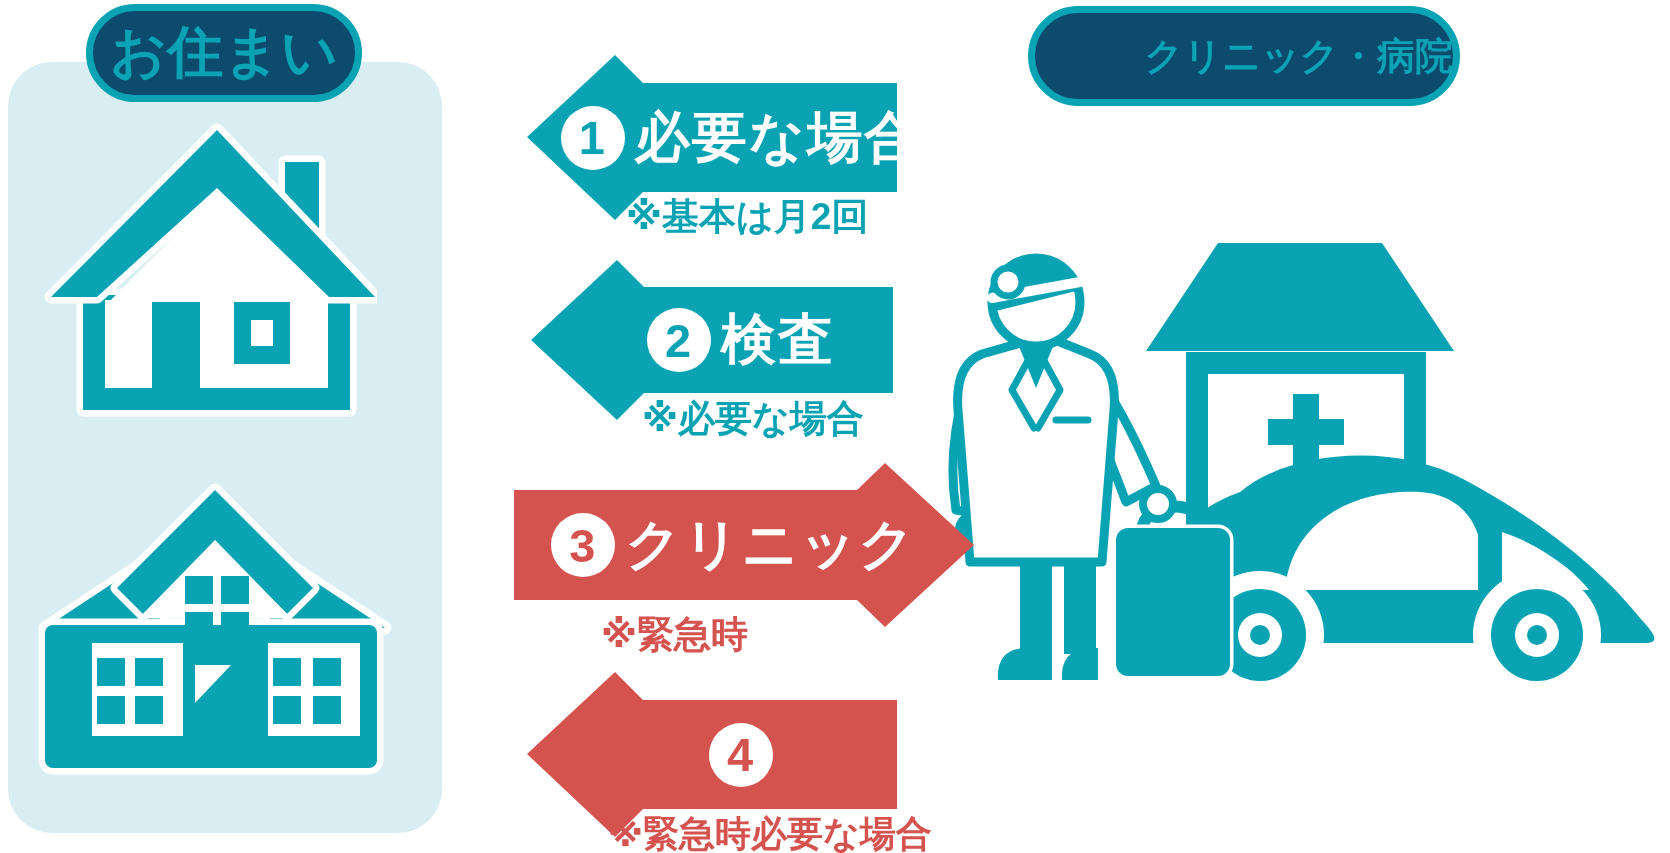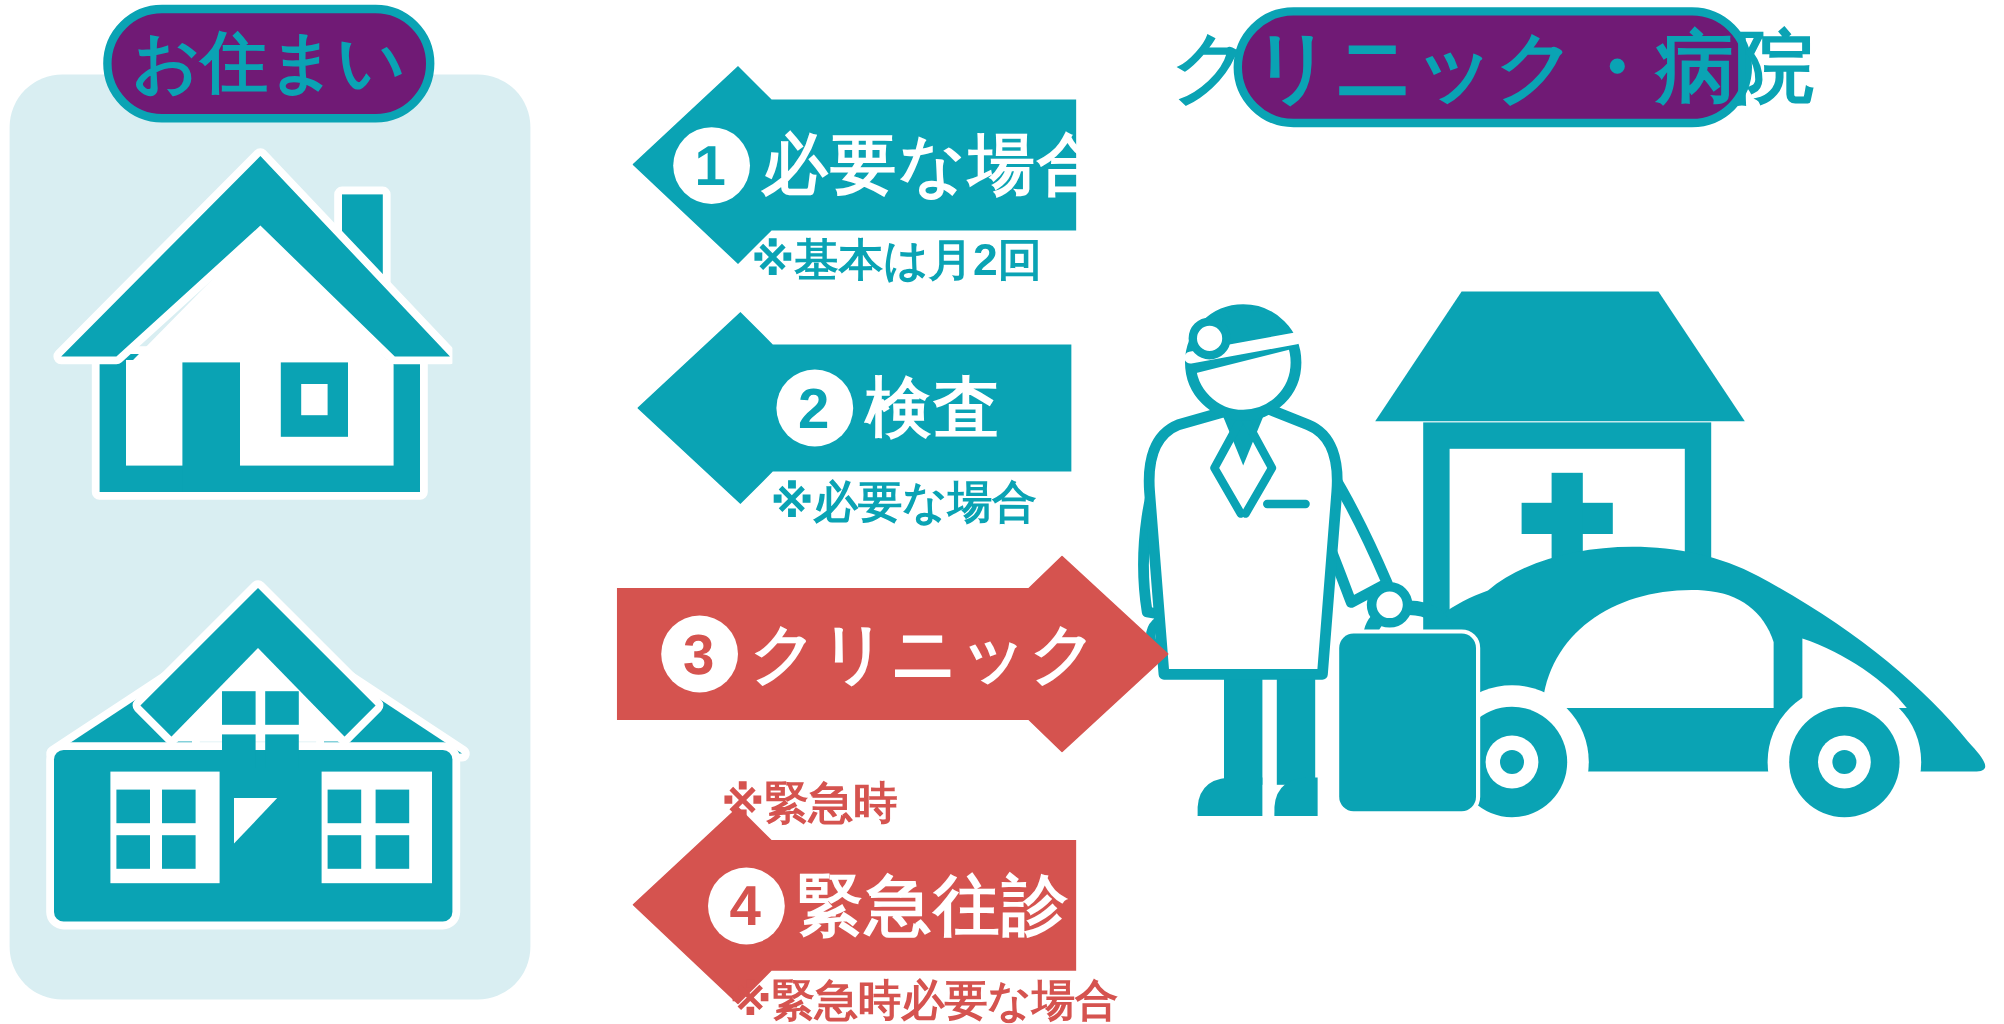--- a/index.html
+++ b/index.html
@@ -5,26 +5,26 @@
   html,body{margin:0;padding:0;background:#fff;}
   .stage{
     position:relative;width:1670px;height:853px;background:#fff;overflow:hidden;
     font-family:"Liberation Sans","DejaVu Sans",sans-serif;font-weight:bold;
   }
   .panel{
     position:absolute;left:8px;top:62px;width:434px;height:771px;
     background:var(--light);border-radius:44px;
   }
   .pill{
-    position:absolute;background:#701a75;border:7px solid var(--teal);color:var(--teal);
+    position:absolute;background:#0c4a6e;border:7px solid var(--teal);color:var(--teal);
     display:flex;align-items:center;justify-content:center;border-radius:70px;
     white-space:nowrap;z-index:5;
   }
   .pill.home{left:86px;top:4px;width:262px;height:84px;font-size:56px;}
-  .pill.clinic{left:1028px;top:6px;width:418px;height:86px;font-size:66px;}
+  .pill.clinic{left:1028px;top:6px;width:418px;height:86px;font-size:38px;justify-content:flex-end;}
   .icon-svg{position:absolute;}
   .arrow{position:absolute;}
   .arrow svg{position:absolute;left:0;top:0;display:block;}
   .arrow .lbl{
     position:absolute;display:flex;align-items:center;justify-content:center;gap:10px;
     color:#fff;font-size:55px;letter-spacing:2px;white-space:nowrap;z-index:2;
   }
   .num-circle{
     flex:none;width:64px;height:64px;border-radius:50%;background:#fff;
     display:flex;align-items:center;justify-content:center;font-size:47px;
@@ -164,26 +164,25 @@
 
   <div class="arrow" style="left:514px;top:463px;width:460px;height:164px;">
     <svg class="red-arrow" width="460" height="164" viewBox="0 0 460 164">
       <polygon points="460,82 371,0 343,27 0,27 0,137 343,137 371,164"></polygon>
     </svg>
     <div class="lbl" style="left:20px;top:27px;width:400px;height:110px;">
       <span class="num-circle red-arrow-num">3</span>
       <span>クリニック</span>
     </div>
   </div>
-  <div class="note red" style="left:601px;top:610px;margin-top:35px;">※緊急時</div>
+  <div class="note red" style="left:601px;top:610px;">※緊急時</div>
 
   <div class="arrow" style="left:527px;top:672px;width:370px;height:165px;">
     <svg class="red-arrow" width="370" height="165" viewBox="0 0 370 165">
       <polygon points="0,82 88,0 116,28 370,28 370,137 116,137 88,165"></polygon>
     </svg>
     <div class="lbl" style="left:60px;top:28px;width:308px;height:109px;">
       <span class="num-circle red-arrow-num">4</span>
-      <span>緊急往診</span>
     </div>
   </div>
   <div class="note red" style="left:608px;top:810px;font-size:36px;">※緊急時必要な場合</div>
 
 </div>
 
 </body></html>

